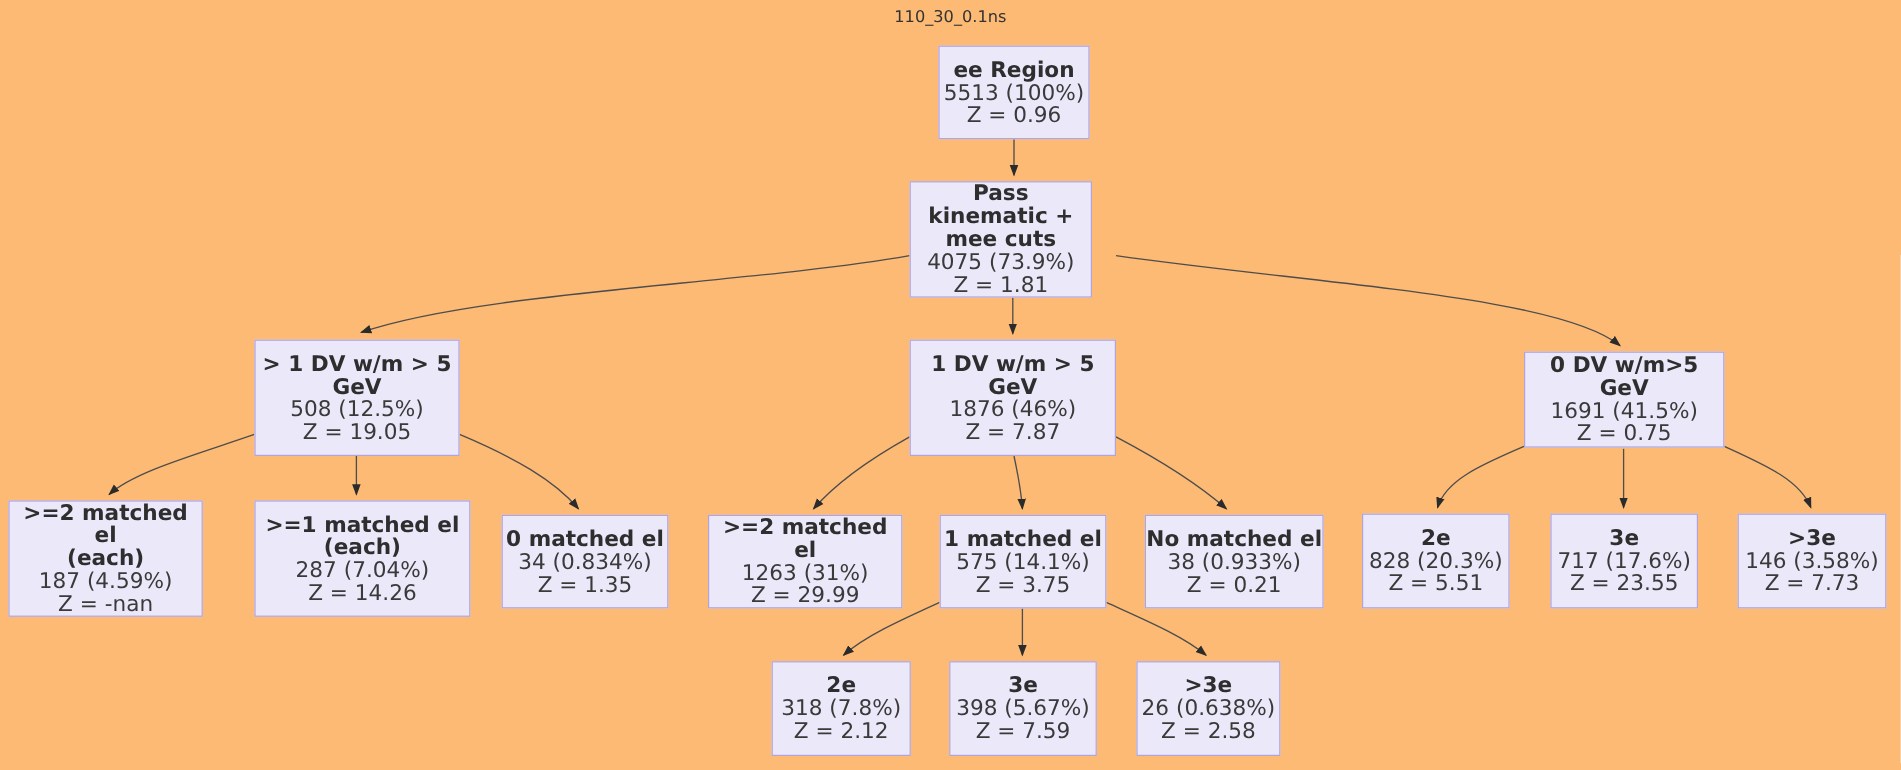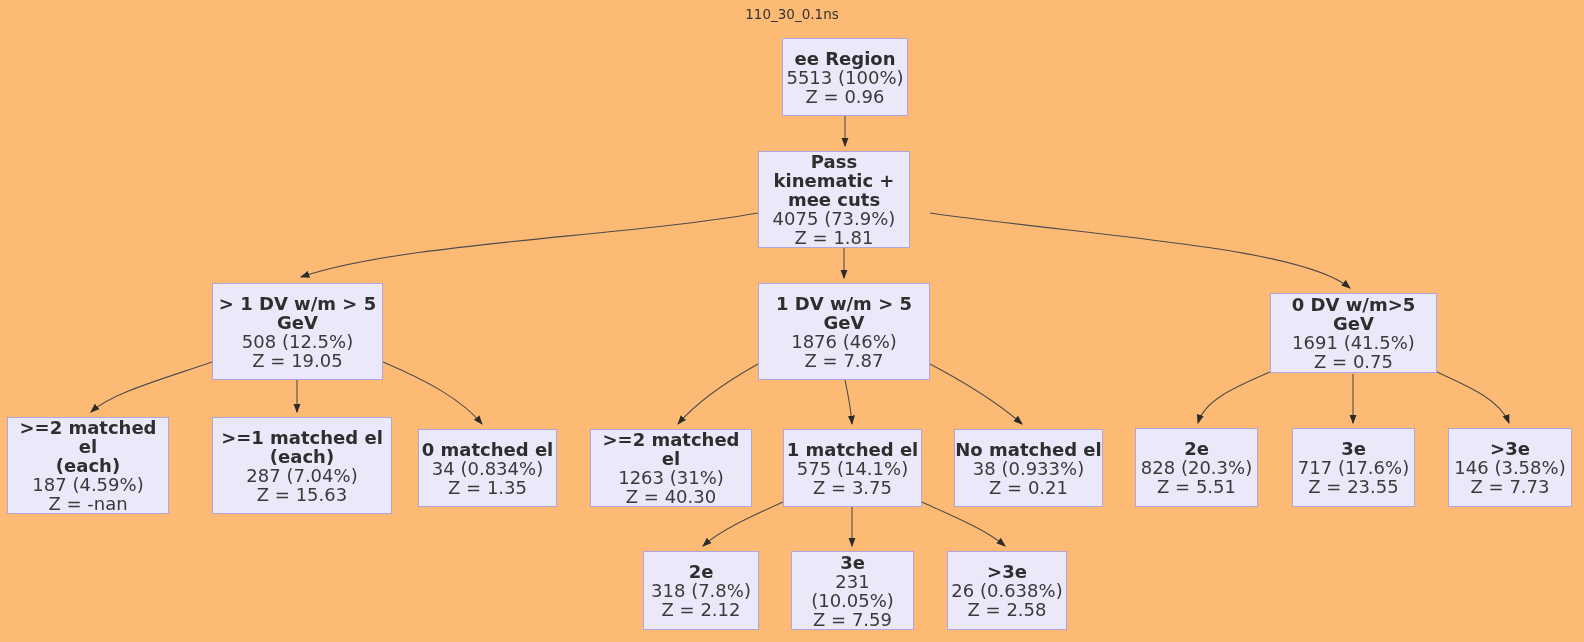--- a/index.html
+++ b/index.html
@@ -99,33 +99,33 @@
     <div class="lbl">&gt;=2 matched el
 (each)</div>
     <div class="cnt">187 (4.59%)</div>
     <div class="zval">Z = -nan</div>
   </div>
 
   <div class="node" style="left:212px;top:417px;width:180px;height:97px">
     <div class="lbl">&gt;=1 matched el
 (each)</div>
     <div class="cnt">287 (7.04%)</div>
-    <div class="zval">Z = 15.63</div>
+    <div class="zval">Z = 14.26</div>
   </div>
 
   <div class="node" style="left:418px;top:429px;width:139px;height:78px">
     <div class="lbl">0 matched el</div>
     <div class="cnt">34 (0.834%)</div>
     <div class="zval">Z = 1.35</div>
   </div>
 
   <div class="node" style="left:590px;top:429px;width:162px;height:78px">
     <div class="lbl">&gt;=2 matched el</div>
     <div class="cnt">1263 (31%)</div>
-    <div class="zval">Z = 40.30</div>
+    <div class="zval">Z = 29.99</div>
   </div>
 
   <div class="node" style="left:783px;top:429px;width:139px;height:78px">
     <div class="lbl">1 matched el</div>
     <div class="cnt">575 (14.1%)</div>
     <div class="zval">Z = 3.75</div>
   </div>
 
   <div class="node" style="left:954px;top:429px;width:149px;height:78px">
     <div class="lbl">No matched el</div>
@@ -152,21 +152,21 @@
   </div>
 
   <div class="node" style="left:643px;top:551px;width:116px;height:79px">
     <div class="lbl">2e</div>
     <div class="cnt">318 (7.8%)</div>
     <div class="zval">Z = 2.12</div>
   </div>
 
   <div class="node" style="left:791px;top:551px;width:123px;height:79px">
     <div class="lbl">3e</div>
-    <div class="cnt">231 (10.05%)</div>
+    <div class="cnt">398 (5.67%)</div>
     <div class="zval">Z = 7.59</div>
   </div>
 
   <div class="node" style="left:947px;top:551px;width:120px;height:79px">
     <div class="lbl">&gt;3e</div>
     <div class="cnt">26 (0.638%)</div>
     <div class="zval">Z = 2.58</div>
   </div>
 
 </div>

